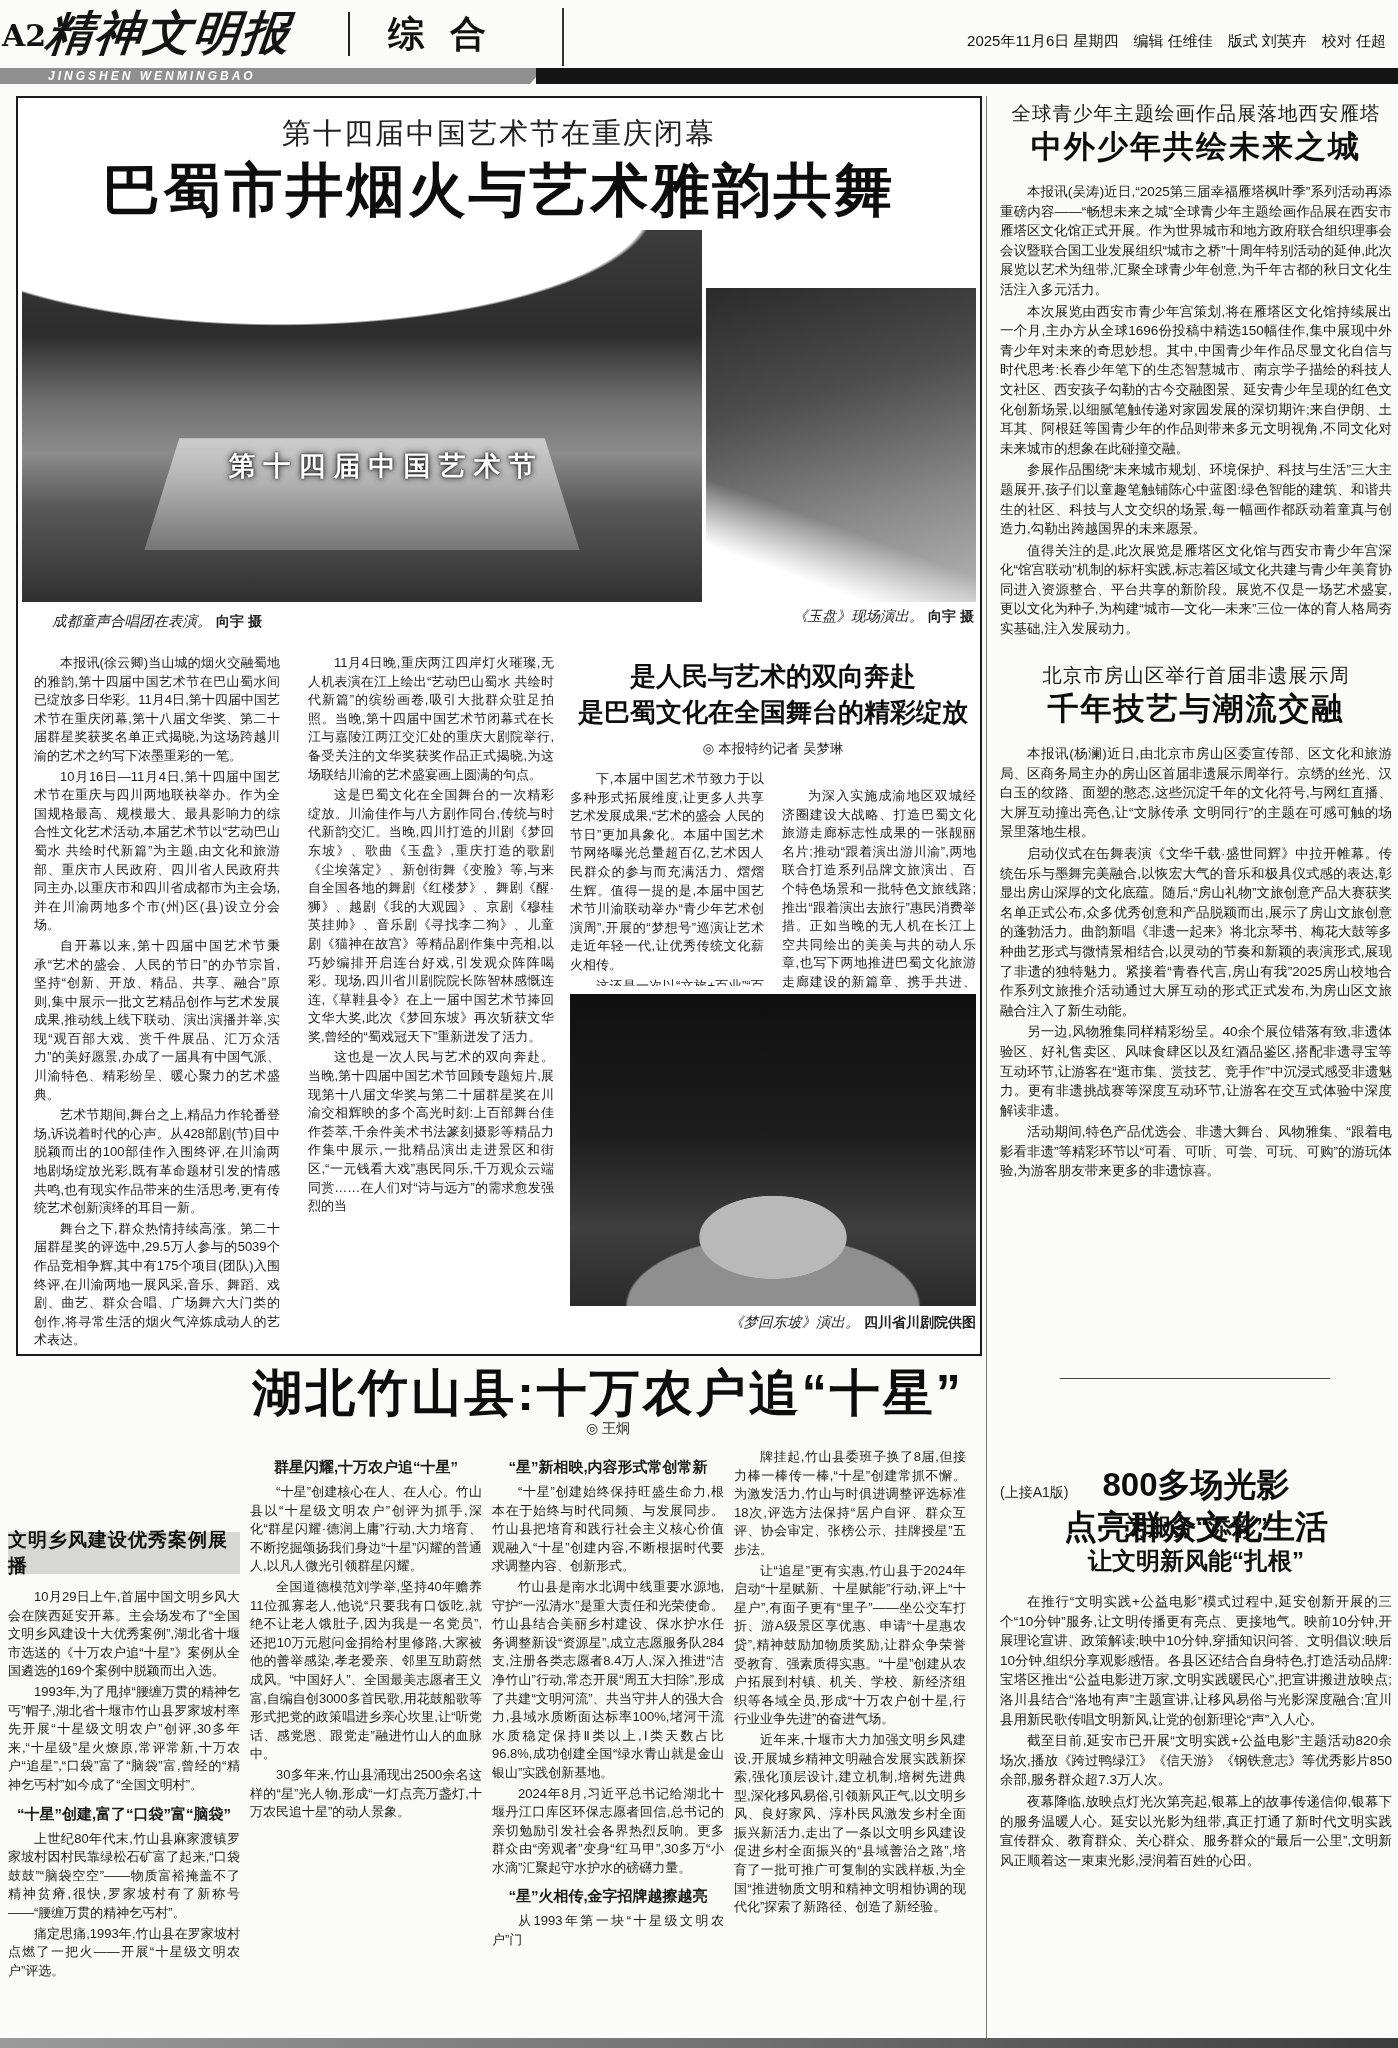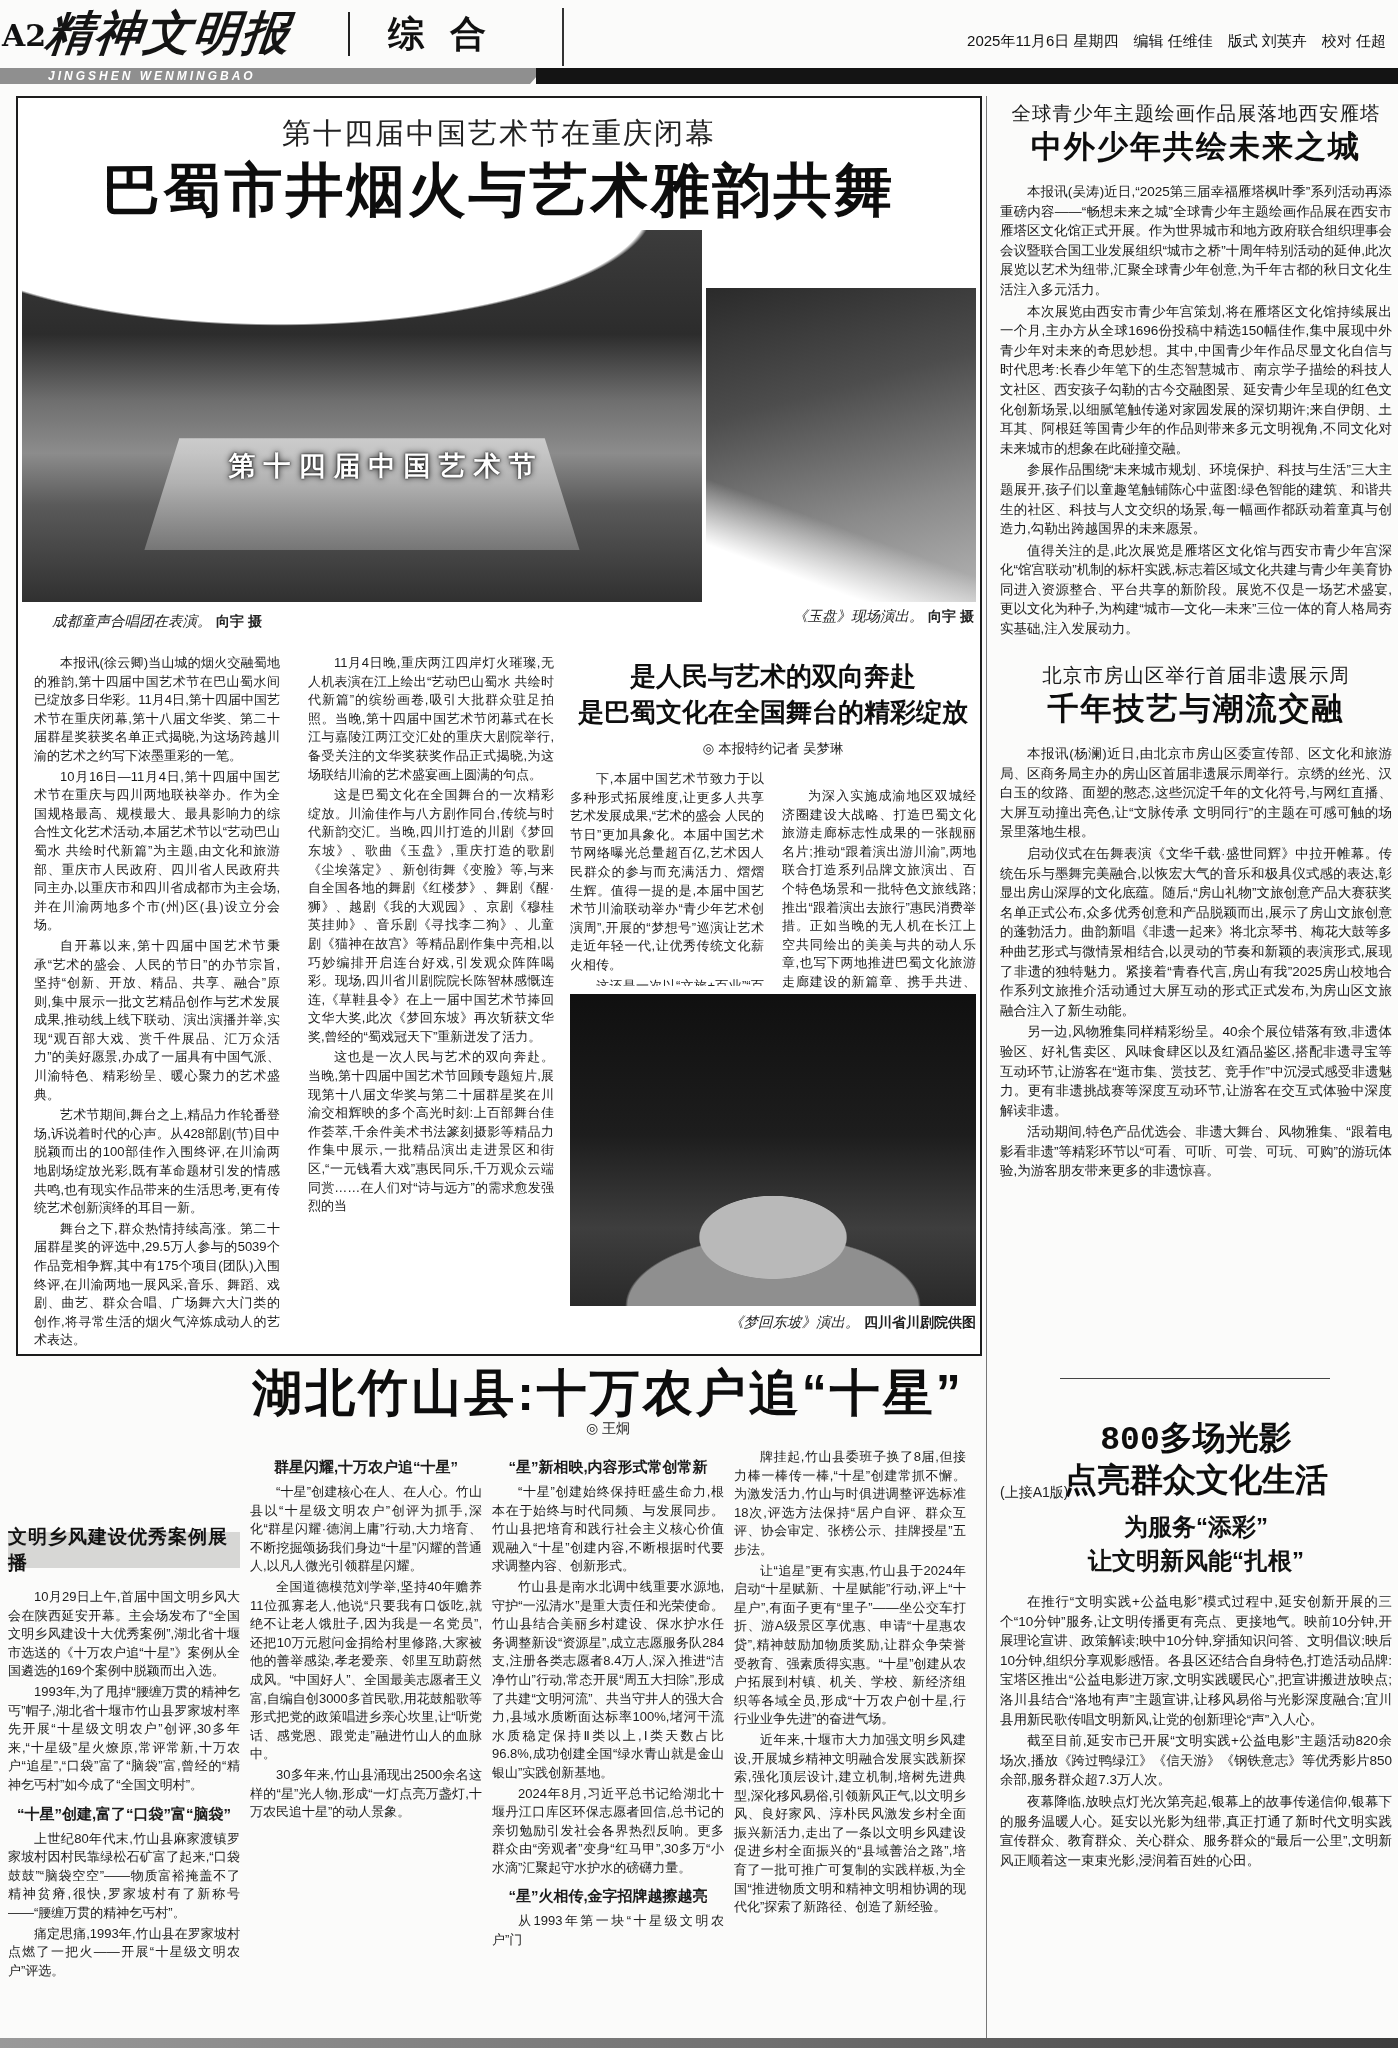--- a/index.html
+++ b/index.html
@@ -64,21 +64,21 @@
   
   .headline2{position:absolute;left:240px;top:1360px;width:736px;text-align:center;font-size:50px;
              font-weight:900;letter-spacing:3px;color:#0d0d0d;}
   .byline2{position:absolute;left:240px;top:1420px;width:736px;text-align:center;font-size:14px;color:#222;}
   #bs-colA{left:250px;top:1448px;width:232px;height:586px;}
   #bs-colB{left:492px;top:1448px;width:232px;height:586px;}
   #bs-colC{left:734px;top:1448px;width:232px;height:586px;}
   .inline-sub{font-size:15px;font-weight:900;text-align:center;text-indent:0;margin:9px 0 6px 0;line-height:20px;}
   
   #casebox{position:absolute;left:8px;top:1532px;width:232px;height:506px;}
-  .case-band{width:232px;height:36px;background:#d7d7d5;display:flex;align-items:center;justify-content:flex-end;}
+  .case-band{width:232px;height:42px;background:#d7d7d5;display:flex;align-items:center;justify-content:flex-end;}
   .case-title{font-size:19px;font-weight:900;letter-spacing:1px;color:#111;
               font-family:"DejaVu Serif","Liberation Serif",serif;}
   .case-body{position:absolute;left:0;top:56px;width:232px;height:450px;overflow:hidden;}
   
   #sidebar-rule{position:absolute;left:986px;top:96px;width:1px;height:1942px;background:#777;}
   .sb-kicker{position:absolute;width:396px;left:998px;text-align:center;font-size:19.5px;color:#1a1a1a;letter-spacing:1px;}
   .sb-head{position:absolute;width:396px;left:998px;text-align:center;font-size:31px;font-weight:900;color:#0d0d0d;letter-spacing:2px;}
   .sb-col{position:absolute;left:1000px;width:392px;overflow:hidden;}
   .sb-col .para{font-size:13.5px;line-height:19.6px;}
   #sb-divider{position:absolute;left:1060px;top:1378px;width:270px;height:1px;background:#444;}
@@ -213,21 +213,21 @@
   <div class="sb-head" style="top:688px;">千年技艺与潮流交融</div>
   <div class="sb-col" style="top:744px;height:620px;">
     <p class="para">本报讯(杨澜)近日,由北京市房山区委宣传部、区文化和旅游局、区商务局主办的房山区首届非遗展示周举行。京绣的丝光、汉白玉的纹路、面塑的憨态,这些沉淀千年的文化符号,与网红直播、大屏互动撞出亮色,让“文脉传承 文明同行”的主题在可感可触的场景里落地生根。</p>
     <p class="para">启动仪式在缶舞表演《文华千载·盛世同辉》中拉开帷幕。传统缶乐与墨舞完美融合,以恢宏大气的音乐和极具仪式感的表达,彰显出房山深厚的文化底蕴。随后,“房山礼物”文旅创意产品大赛获奖名单正式公布,众多优秀创意和产品脱颖而出,展示了房山文旅创意的蓬勃活力。曲韵新唱《非遗一起来》将北京琴书、梅花大鼓等多种曲艺形式与微情景相结合,以灵动的节奏和新颖的表演形式,展现了非遗的独特魅力。紧接着“青春代言,房山有我”2025房山校地合作系列文旅推介活动通过大屏互动的形式正式发布,为房山区文旅融合注入了新生动能。</p>
     <p class="para">另一边,风物雅集同样精彩纷呈。40余个展位错落有致,非遗体验区、好礼售卖区、风味食肆区以及红酒品鉴区,搭配非遗寻宝等互动环节,让游客在“逛市集、赏技艺、竞手作”中沉浸式感受非遗魅力。更有非遗挑战赛等深度互动环节,让游客在交互式体验中深度解读非遗。</p>
     <p class="para">活动期间,特色产品优选会、非遗大舞台、风物雅集、“跟着电影看非遗”等精彩环节以“可看、可听、可尝、可玩、可购”的游玩体验,为游客朋友带来更多的非遗惊喜。</p>
   </div>
 
   <div id="sb-divider"></div>
 
-  <div class="sb-head3" style="top:1420px;font-family:Liberation Mono, monospace;">
+  <div class="sb-head3" style="top:1464px;">
     <div>800多场光影</div>
     <div>点亮群众文化生活</div>
   </div>
   <div class="sb-cont">(上接A1版)</div>
   <div class="sb-sub3" style="top:1510px;">
     <div>为服务“添彩”</div>
     <div>让文明新风能“扎根”</div>
   </div>
   <div class="sb-col" style="top:1592px;height:442px;">
     <p class="para">在推行“文明实践+公益电影”模式过程中,延安创新开展的三个“10分钟”服务,让文明传播更有亮点、更接地气。映前10分钟,开展理论宣讲、政策解读;映中10分钟,穿插知识问答、文明倡议;映后10分钟,组织分享观影感悟。各县区还结合自身特色,打造活动品牌:宝塔区推出“公益电影进万家,文明实践暖民心”,把宣讲搬进放映点;洛川县结合“洛地有声”主题宣讲,让移风易俗与光影深度融合;宜川县用新民歌传唱文明新风,让党的创新理论“声”入人心。</p>

